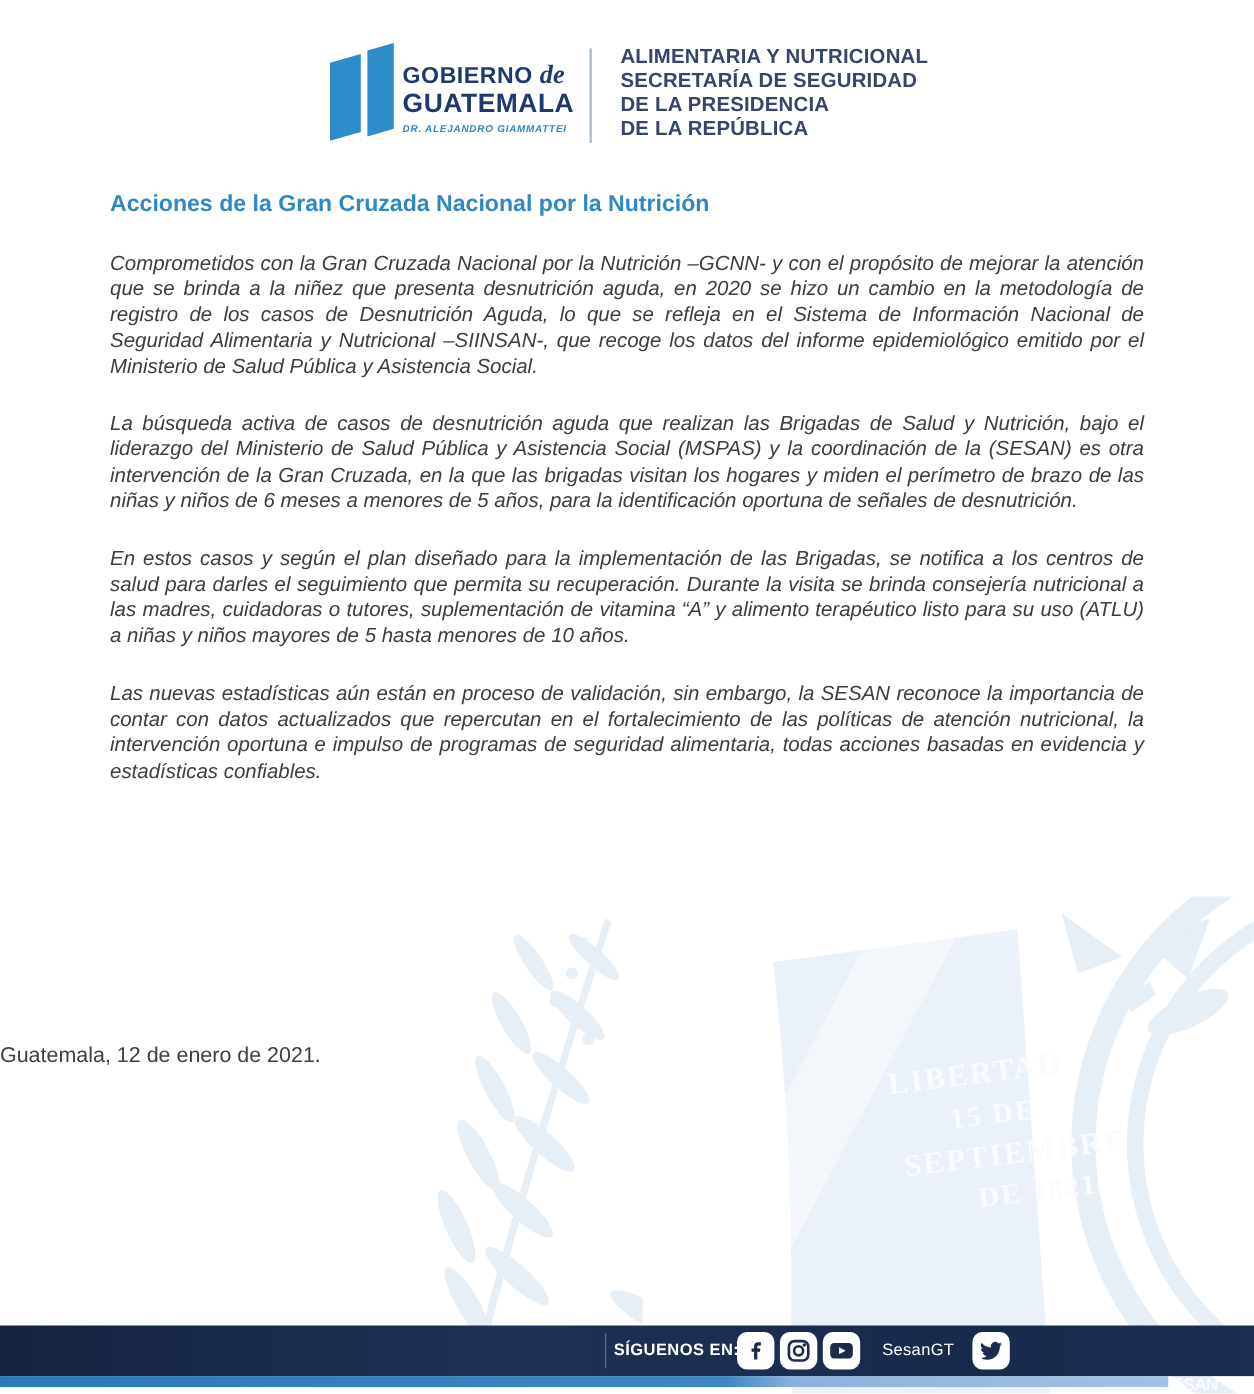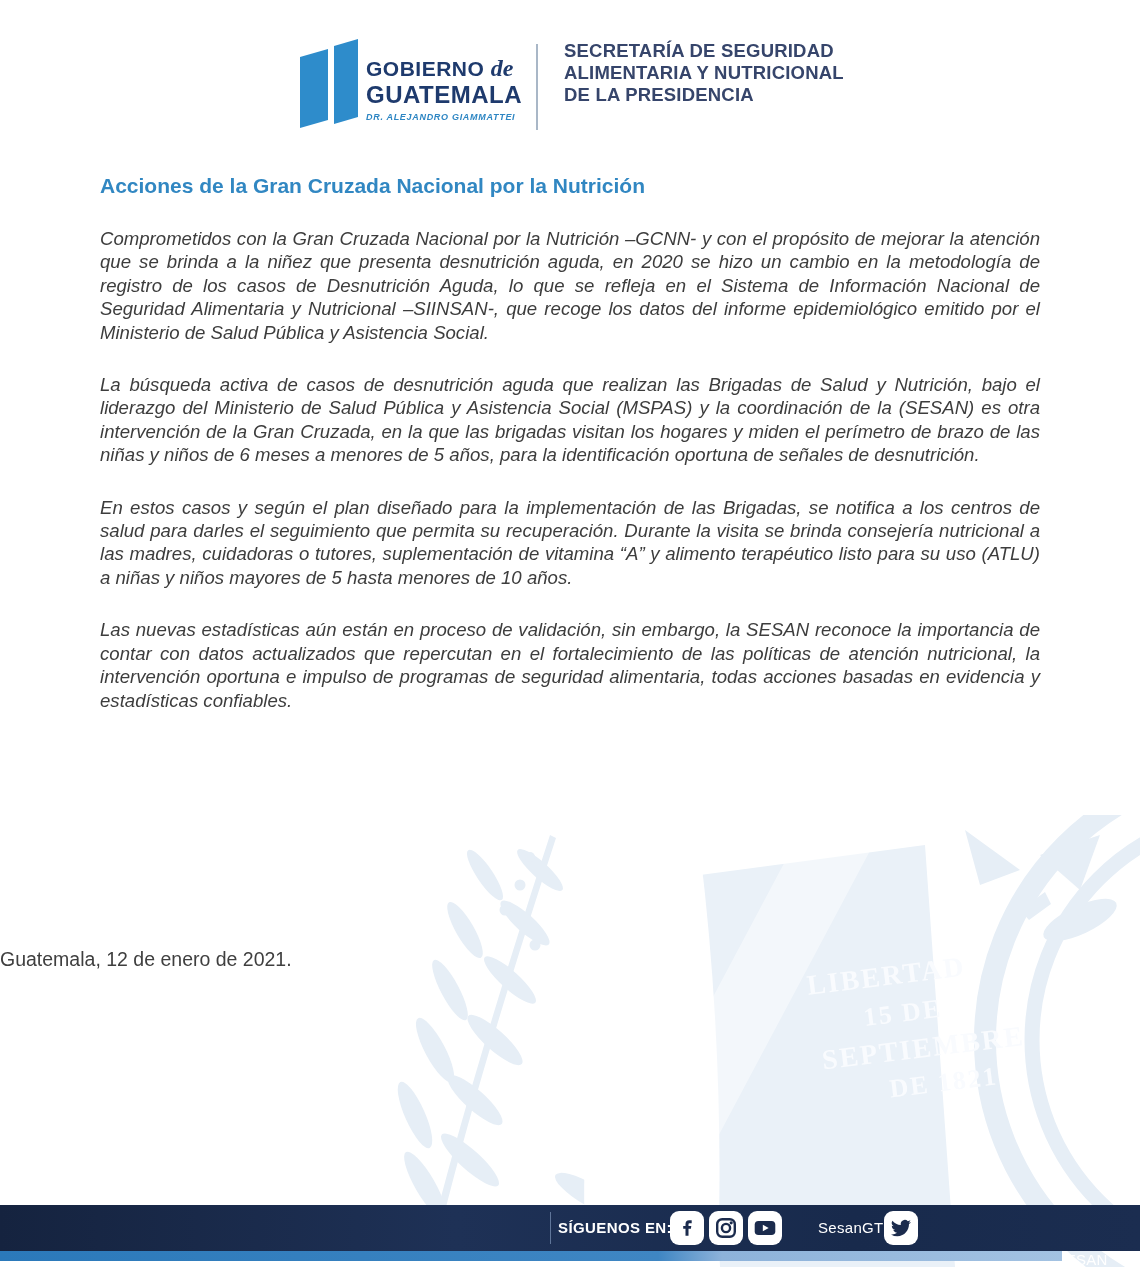--- a/index.html
+++ b/index.html
@@ -25,21 +25,21 @@
   
   .footer-bar{position:absolute;left:0;top:1205px;width:1140px;height:46px;z-index:2;
               background:linear-gradient(90deg,#15233F 0%,#1E3156 40%,#182A4C 75%,#1B2D50 100%);}
   .footer-divider{position:absolute;left:550px;top:7px;width:1px;height:32px;background:rgba(140,165,200,.6);}
   .follow-label{position:absolute;left:558px;top:0;height:46px;line-height:46px;color:#fff;
                 font-size:15px;font-weight:600;letter-spacing:.4px;}
   .tile{position:absolute;top:6px;width:34px;height:34px;background:#fff;border-radius:9px;
         display:flex;align-items:center;justify-content:center;cursor:pointer;}
   .tile-fb{left:670px;} .tile-ig{left:709px;} .tile-yt{left:748px;} .tile-tw{left:884px;}
   .handle{position:absolute;top:0;height:46px;line-height:46px;color:#fff;font-size:15px;letter-spacing:.3px;}
-  .handle-1{left:802px;margin-left:16px;} .handle-2{left:984px;margin-top:32px;}
+  .handle-1{left:802px;} .handle-2{left:984px;margin-top:32px;}
   .footer-strip{position:absolute;left:0;top:1251px;width:1062px;height:10px;z-index:2;
                 background:linear-gradient(90deg,#2B79BA 0%,#3F86C3 62%,#8DB2DA 68%,#A3C2E2 100%);}
 </style>
 </head>
 <body>
 
 <div class="page">
 
   <svg class="watermark" viewBox="0 0 760 452" aria-hidden="true">
     <g fill="#E6EEF6">
@@ -89,23 +89,24 @@
 
   <div class="logo-text">
     <div class="logo-line1"><span>GOBIERNO</span> <span class="logo-de">de</span></div>
     <div class="logo-line2">GUATEMALA</div>
     <div class="logo-tagline">DR. ALEJANDRO GIAMMATTEI</div>
   </div>
 
   <div class="header-divider"></div>
 
   <div class="org-title">
+    <div>ALIMENTARIA Y NUTRICIONAL</div>
     <div>SECRETARÍA DE SEGURIDAD</div>
-    <div>ALIMENTARIA Y NUTRICIONAL</div>
     <div>DE LA PRESIDENCIA</div>
+    <div>DE LA REPÚBLICA</div>
   </div>
 
   <div class="doc-heading">Acciones de la Gran Cruzada Nacional por la Nutrición</div>
 
   <div class="doc-body">
     <p>Comprometidos con la Gran Cruzada Nacional por la Nutrición –GCNN- y con el propósito de mejorar la atención que se brinda a la niñez que presenta desnutrición aguda, en 2020 se hizo un cambio en la metodología de registro de los casos de Desnutrición Aguda, lo que se refleja en el Sistema de Información Nacional de Seguridad Alimentaria y Nutricional –SIINSAN-, que recoge los datos del informe epidemiológico emitido por el Ministerio de Salud Pública y Asistencia Social.</p>
     <p>La búsqueda activa de casos de desnutrición aguda que realizan las Brigadas de Salud y Nutrición, bajo el liderazgo del Ministerio de Salud Pública y Asistencia Social (MSPAS) y la coordinación de la (SESAN) es otra intervención de la Gran Cruzada, en la que las brigadas visitan los hogares y miden el perímetro de brazo de las niñas y niños de 6 meses a menores de 5 años, para la identificación oportuna de señales de desnutrición.</p>
     <p>En estos casos y según el plan diseñado para la implementación de las Brigadas, se notifica a los centros de salud para darles el seguimiento que permita su recuperación. Durante la visita se brinda consejería nutricional a las madres, cuidadoras o tutores, suplementación de vitamina “A” y alimento terapéutico listo para su uso (ATLU) a niñas y niños mayores de 5 hasta menores de 10 años.</p>
     <p>Las nuevas estadísticas aún están en proceso de validación, sin embargo, la SESAN reconoce la importancia de contar con datos actualizados que repercutan en el fortalecimiento de las políticas de atención nutricional, la intervención oportuna e impulso de programas de seguridad alimentaria, todas acciones basadas en evidencia y estadísticas confiables.</p>
   </div>

